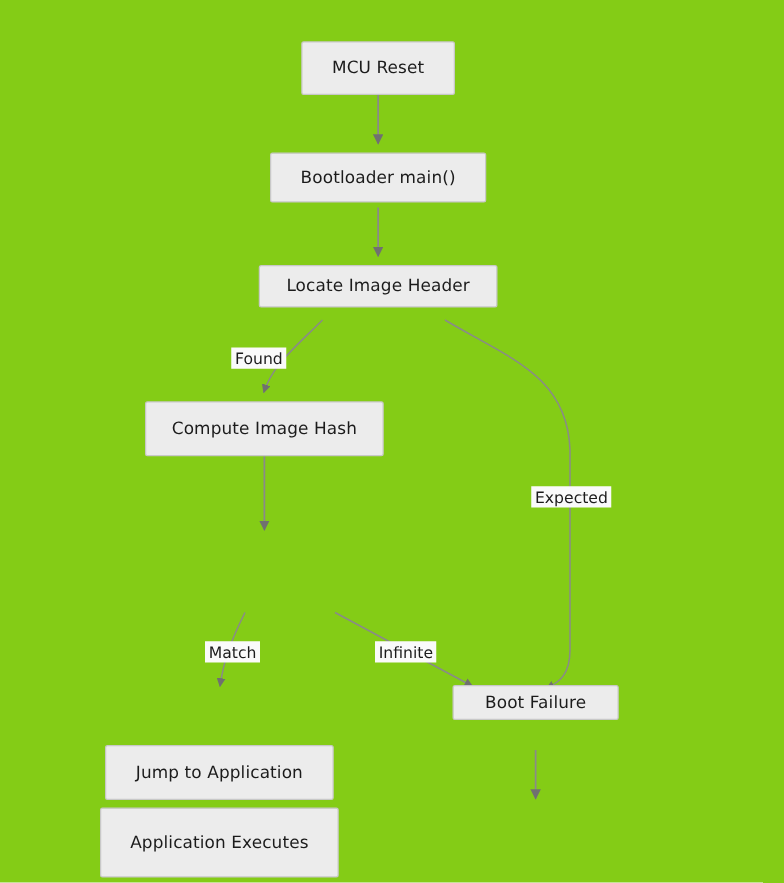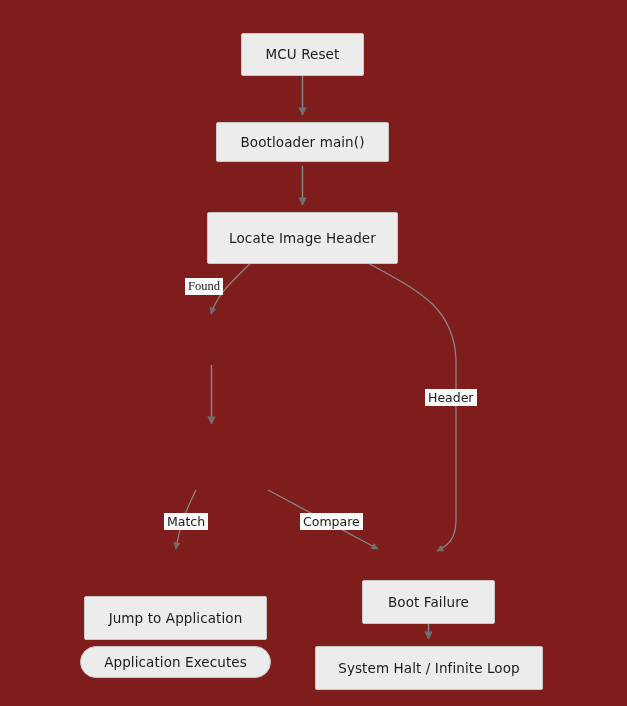--- a/index.html
+++ b/index.html
@@ -8,21 +8,21 @@
     padding: 0;
     background: #f7f7f7;
   }
   body {
     font-family: "DejaVu Sans", "Liberation Sans", sans-serif;
   }
   #canvas {
     position: relative;
     width: 627px;
     height: 706px;
-    background: #7f1d1d;
+    background: #84cc16;
     overflow: hidden;
   }
   #edges {
     position: absolute;
     left: 0;
     top: 0;
     width: 627px;
     height: 706px;
     pointer-events: none;
   }
@@ -88,43 +88,43 @@
   </svg>
 
   <div class="node" style="left:241px; top:33px; width:123px; height:43px;">
     <span class="node-label">MCU Reset</span>
   </div>
 
   <div class="node" style="left:216px; top:122px; width:173px; height:40px;">
     <span class="node-label">Bootloader main()</span>
   </div>
 
-  <div class="node" style="left:207px; top:212px; width:191px; height:52px;">
+  <div class="node" style="left:207px; top:212px; width:191px; height:34px;">
     <span class="node-label">Locate Image Header</span>
   </div>
 
+  <div class="node" style="left:116px; top:321px; width:191px; height:44px;">
+    <span class="node-label">Compute Image Hash</span>
+  </div>
 
 
   <div class="node" style="left:84px; top:556px; width:183px; height:44px;margin-top:40px;">
     <span class="node-label">Jump to Application</span>
   </div>
 
-  <div class="node" style="left:80px; top:646px; width:191px; height:32px;border-radius:18px;">
+  <div class="node" style="left:80px; top:646px; width:191px; height:56px;">
     <span class="node-label">Application Executes</span>
   </div>
 
-  <div class="node" style="left:362px; top:580px; width:133px; height:44px;">
+  <div class="node" style="left:362px; top:548px; width:133px; height:28px;">
     <span class="node-label">Boot Failure</span>
   </div>
 
-  <div class="node" style="left:315px; top:646px; width:228px; height:44px;">
-    <span class="node-label">System Halt / Infinite Loop</span>
-  </div>
 
-  <div class="edge-label" style="left:185px; top:278px;font-family:Liberation Serif, serif;">Found</div>
+  <div class="edge-label" style="left:185px; top:278px;">Found</div>
 
-  <div class="edge-label" style="left:425px; top:389px;">Header</div>
+  <div class="edge-label" style="left:425px; top:389px;">Expected</div>
 
   <div class="edge-label" style="left:164px; top:513px;">Match</div>
 
-  <div class="edge-label" style="left:300px; top:513px;">Compare</div>
+  <div class="edge-label" style="left:300px; top:513px;">Infinite</div>
 
 </div>
 
 </body></html>

